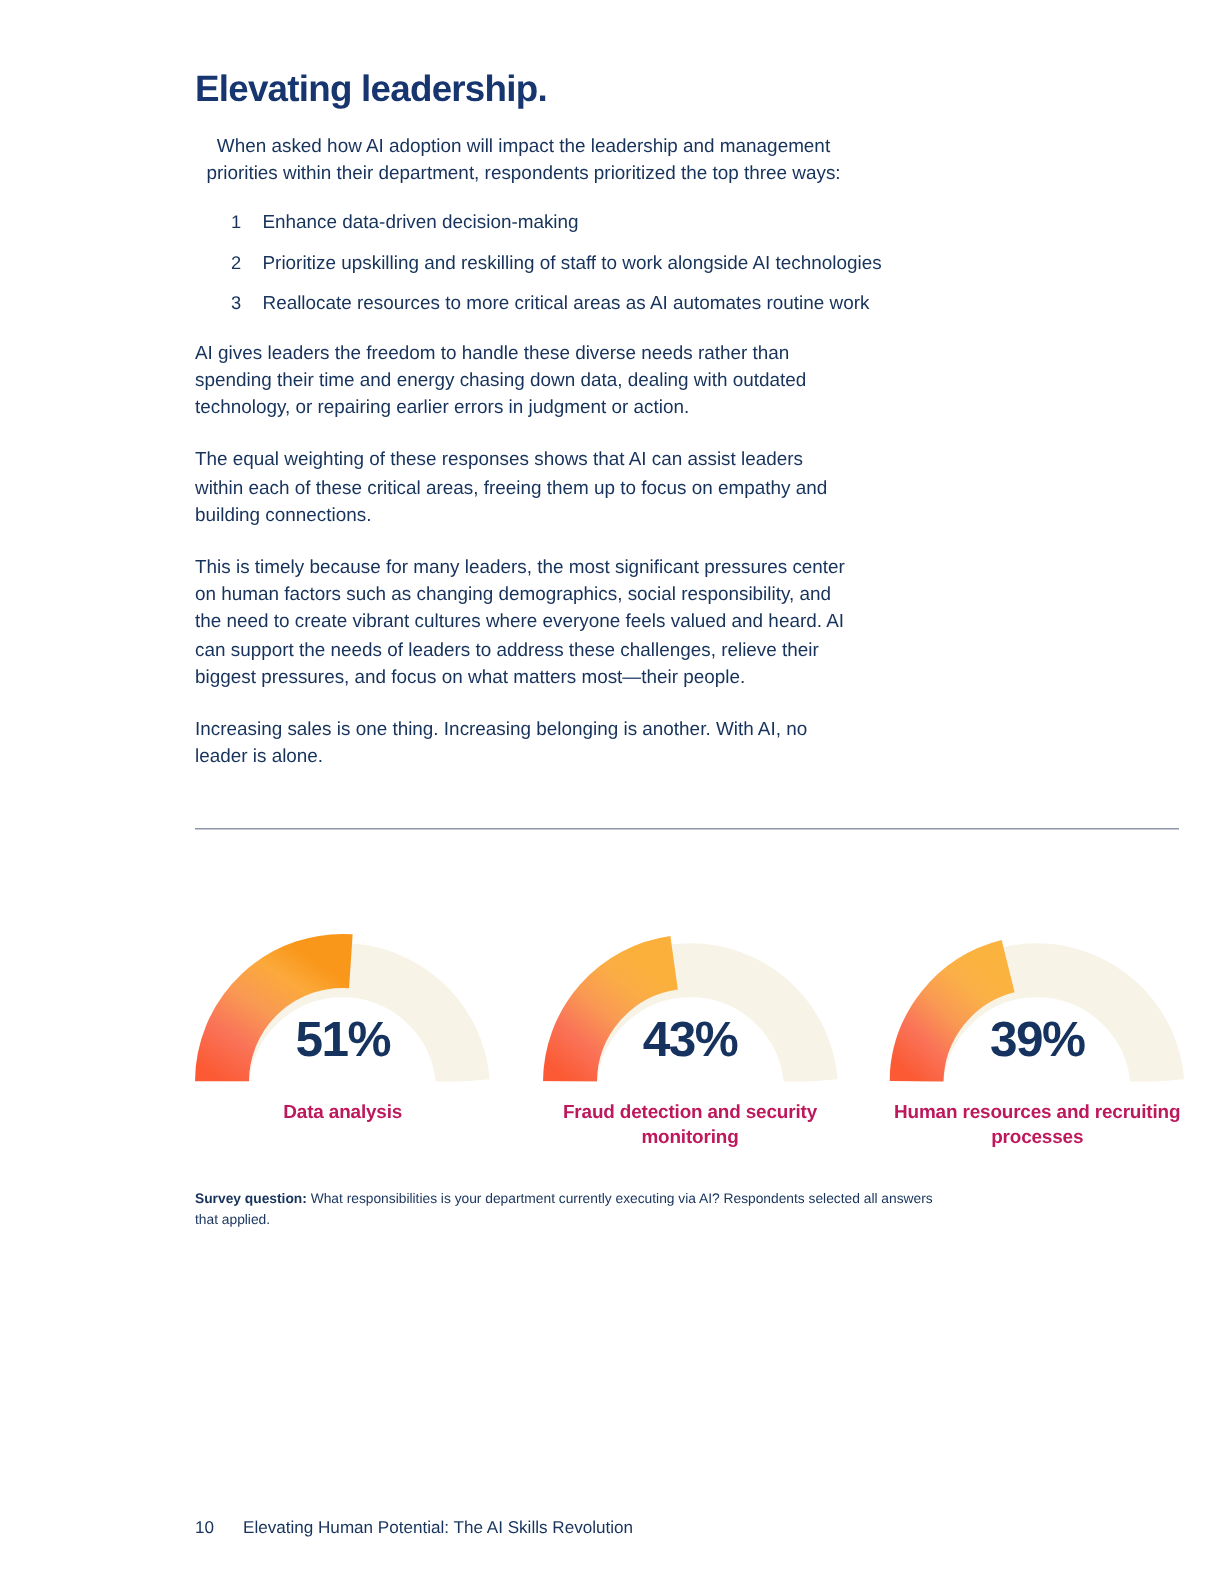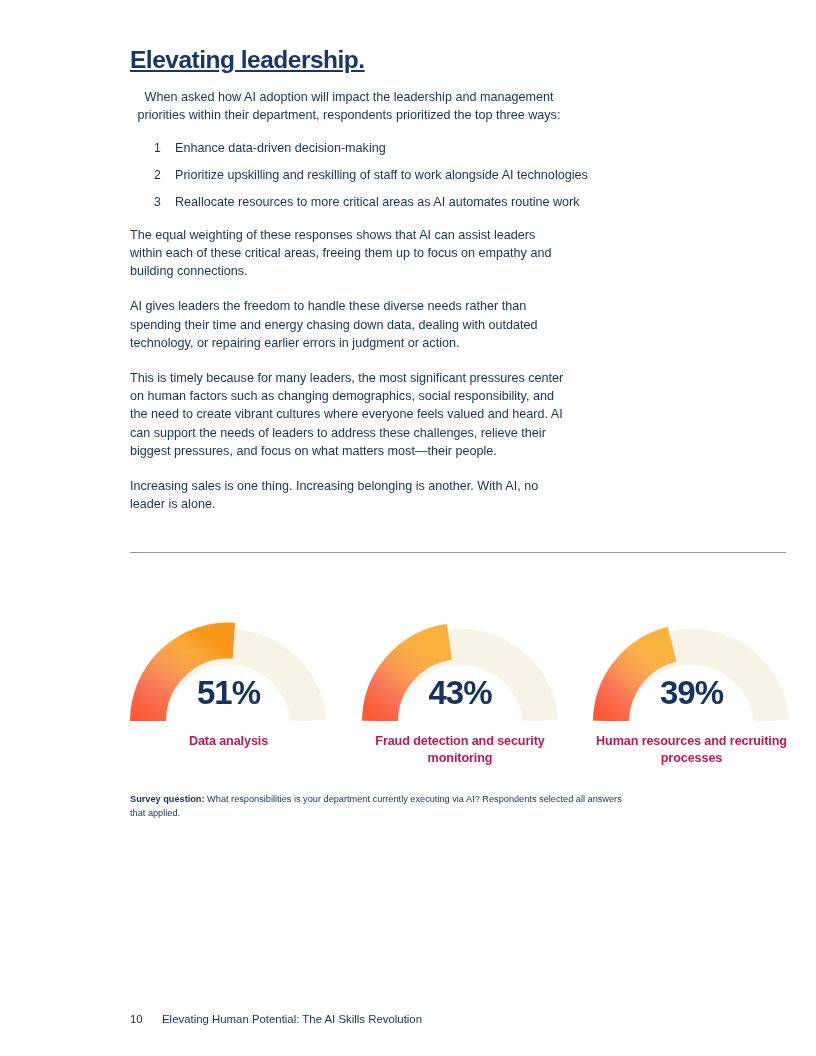--- a/index.html
+++ b/index.html
@@ -30,21 +30,20 @@
     width: 656px;
   }
 
   h1.title {
     font-size: 24.5px;
     font-weight: bold;
     letter-spacing: -0.5px;
     color: #17356e;
     margin: 0 0 14px 0;
     line-height: 1.15;
-    text-decoration: underline;
   }
 
   p.body {
     font-size: 12.6px;
     line-height: 18.2px;
     color: #17335c;
     margin: 0 0 17px 0;
     max-width: 432px;
     font-weight: 500;
   }
@@ -183,22 +182,22 @@
       <li>
         <span class="num">2</span>
         <span>Prioritize upskilling and reskilling of staff to work alongside AI technologies</span>
       </li>
       <li>
         <span class="num">3</span>
         <span>Reallocate resources to more critical areas as AI automates routine work</span>
       </li>
     </ol>
 
+    <p class="body wide">AI gives leaders the freedom to handle these diverse needs rather than spending their time and energy chasing down data, dealing with outdated technology, or repairing earlier errors in judgment or action.</p>
     <p class="body narrow">The equal weighting of these responses shows that AI can assist leaders within each of these critical areas, freeing them up to focus on empathy and building connections.</p>
-    <p class="body wide">AI gives leaders the freedom to handle these diverse needs rather than spending their time and energy chasing down data, dealing with outdated technology, or repairing earlier errors in judgment or action.</p>
     <p class="body wide">This is timely because for many leaders, the most significant pressures center on human factors such as changing demographics, social responsibility, and the need to create vibrant cultures where everyone feels valued and heard. AI can support the needs of leaders to address these challenges, relieve their biggest pressures, and focus on what matters most—their people.</p>
     <p class="body narrow">Increasing sales is one thing. Increasing belonging is another. With AI, no leader is alone.</p>
 
   </div>
 
   <div class="divider"></div>
 
 
   <div class="gauges">
 

